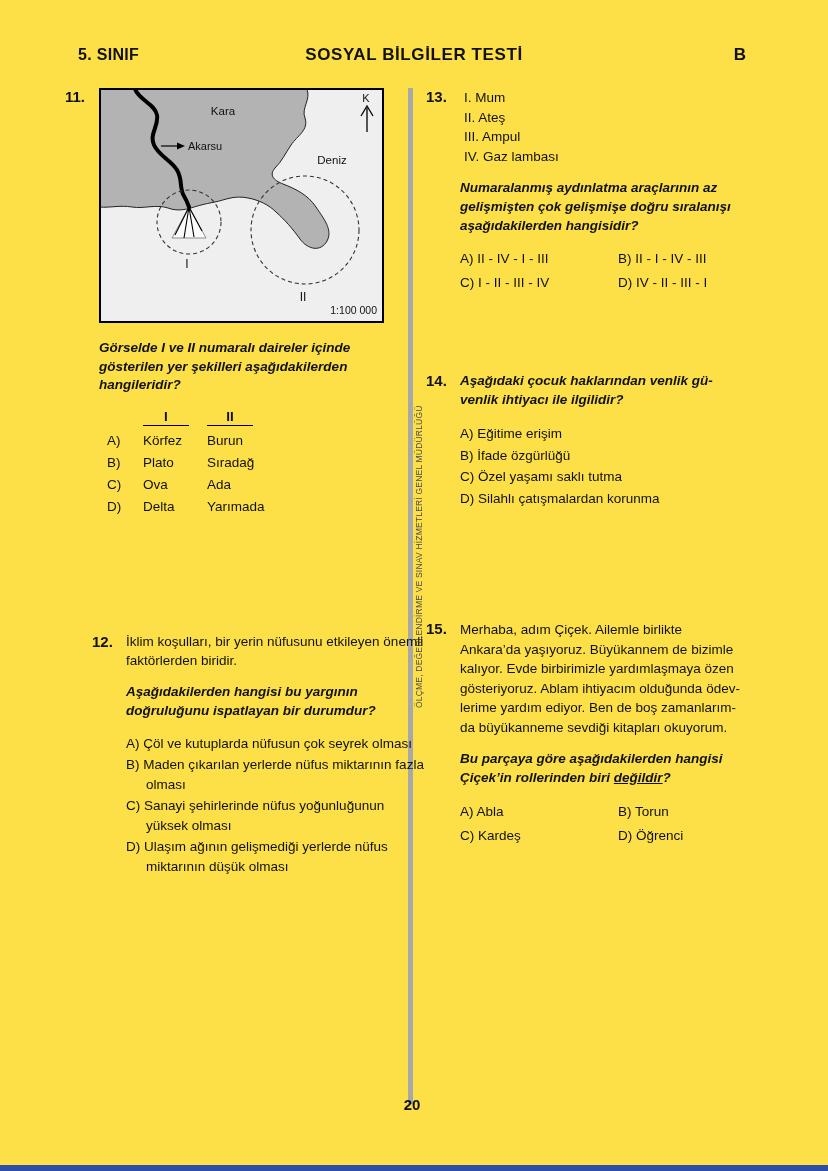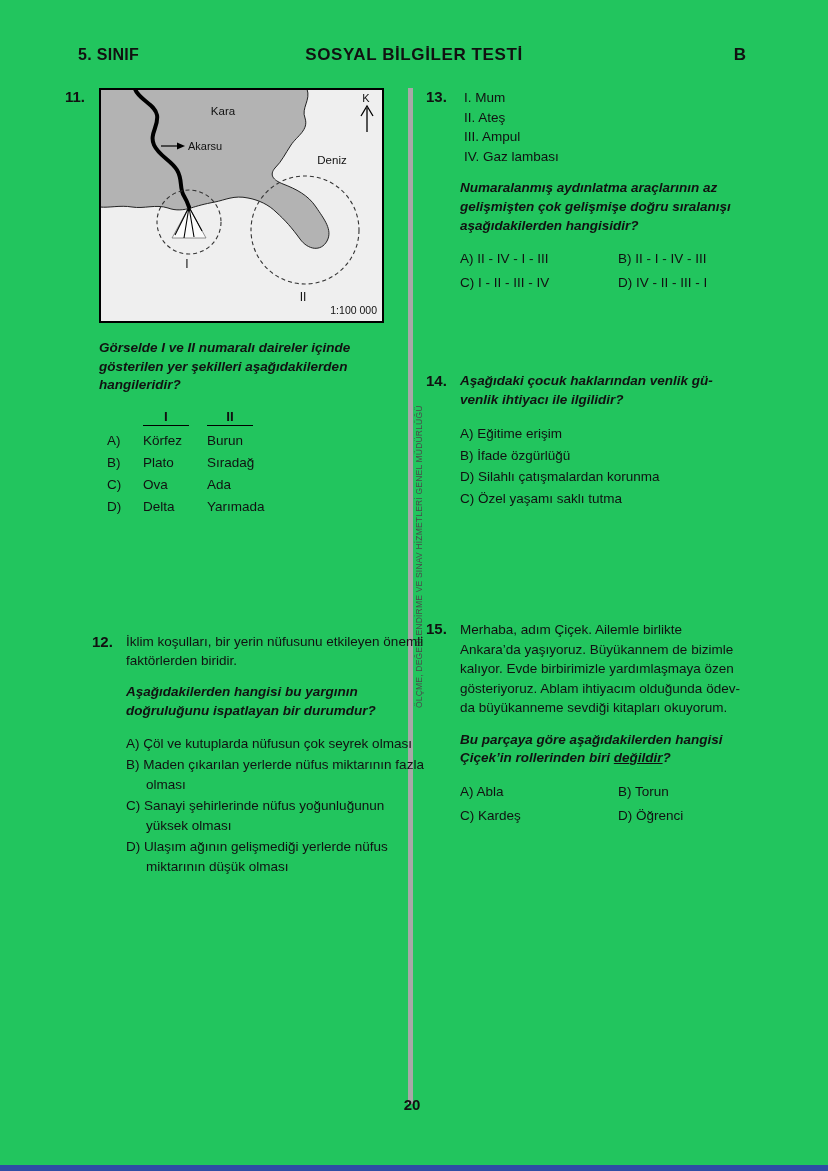--- a/index.html
+++ b/index.html
@@ -1,19 +1,19 @@
 <!DOCTYPE html>
 <html><head>
 <meta charset="utf-8">
 <style>
   * { margin:0; padding:0; box-sizing:border-box; }
   html,body { background:#ffffff; }
   .page {
     position:relative; width:828px; height:1171px; margin:0 auto;
-    background:#22c55e; color:#111;
+    background:#fde047; color:#111;
     font-family:"Liberation Sans","DejaVu Sans",sans-serif;
     font-size:13.5px; overflow:hidden;
   }
   .hdr-grade   { position:absolute; left:78px;  top:46px; font-weight:bold; font-size:16px; letter-spacing:.3px; }
   .hdr-title   { position:absolute; left:0; right:0; top:45px; text-align:center; font-weight:bold; font-size:17px; letter-spacing:.6px; }
   .hdr-booklet { position:absolute; right:82px; top:45px; font-weight:bold; font-size:17px; }
 
   .divider   { position:absolute; left:408px; top:88px; width:5px; height:1016px; background:#a8a8a8; }
   .watermark {
     position:absolute; left:414px; top:418px; height:290px; width:14px;
@@ -164,34 +164,35 @@
   <section class="q" id="q14">
     <div class="qnum">14.</div>
     <div class="qbody">
       <div class="stem">
         <div>Aşağıdaki çocuk haklarından venlik gü-</div>
         <div>venlik ihtiyacı ile ilgilidir?</div>
       </div>
       <div class="opts mt15">
         <div class="opt">A) Eğitime erişim</div>
         <div class="opt">B) İfade özgürlüğü</div>
+        <div class="opt">C) Özel yaşamı saklı tutma</div>
         <div class="opt">D) Silahlı çatışmalardan korunma</div>
-        <div class="opt">C) Özel yaşamı saklı tutma</div>
       </div>
     </div>
   </section>
 
   <section class="q" id="q15">
     <div class="qnum">15.</div>
     <div class="qbody">
       <div class="plines">
         <div>Merhaba, adım Çiçek. Ailemle birlikte</div>
         <div>Ankara’da yaşıyoruz. Büyükannem de bizimle</div>
         <div>kalıyor. Evde birbirimizle yardımlaşmaya özen</div>
         <div>gösteriyoruz. Ablam ihtiyacım olduğunda ödev-</div>
+        <div>lerime yardım ediyor. Ben de boş zamanlarım-</div>
         <div>da büyükanneme sevdiği kitapları okuyorum.</div>
       </div>
       <p class="stem mt13"><span>Bu parçaya göre aşağıdakilerden hangisi Çiçek’in rollerinden biri </span><span class="ul">değildir</span><span>?</span></p>
       <div class="optgrid mt15">
         <div>A) Abla</div>
         <div>B) Torun</div>
         <div>C) Kardeş</div>
         <div>D) Öğrenci</div>
       </div>
     </div>

